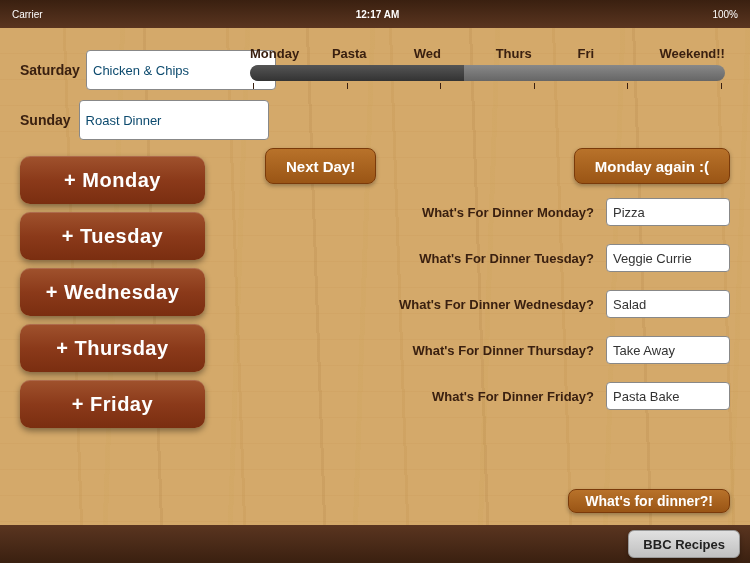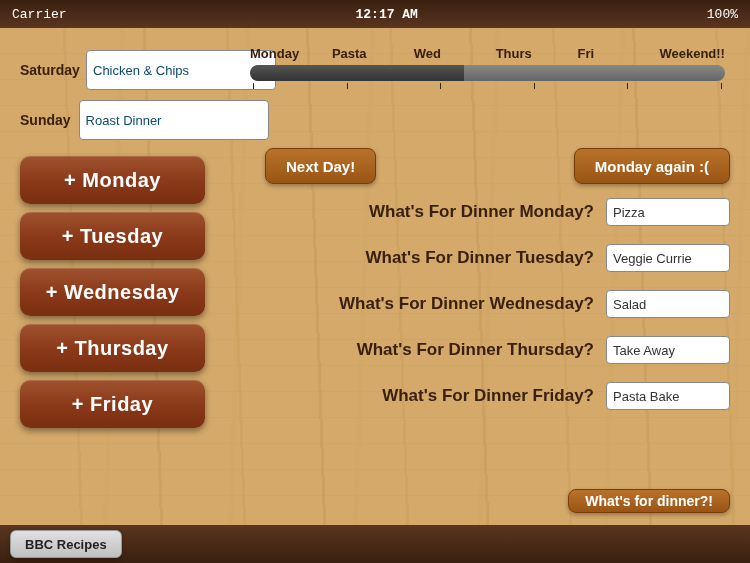--- a/index.html
+++ b/index.html
@@ -29,38 +29,37 @@
 
     
     #status-bar {
       height: 28px;
       background: linear-gradient(180deg, #3a2010 0%, #5a3520 100%);
       display: flex;
       align-items: center;
       justify-content: space-between;
       padding: 0 12px;
       color: white;
-      font-size: 13px;
-      font-family: Liberation Mono, monospace;
+      font-size: 10px;
     }
     #status-bar .carrier { font-weight: 500; }
     #status-bar .time { font-weight: 600; }
     #status-bar .battery { font-weight: 500; }
 
     
     #bottom-bar {
       position: absolute;
       bottom: 0;
       left: 0;
       right: 0;
       height: 38px;
       background: linear-gradient(180deg, #5a3520 0%, #3a2010 100%);
       display: flex;
       align-items: center;
-      justify-content: flex-start;
+      justify-content: flex-end;
       padding: 0 10px;
     }
 
     
     #main {
       position: absolute;
       top: 28px;
       left: 0;
       right: 0;
       bottom: 38px;
@@ -242,21 +241,21 @@
     }
 
     .dinner-row {
       display: flex;
       align-items: center;
       margin-bottom: 18px;
       justify-content: flex-end;
     }
 
     .dinner-question {
-      font-size: 17px;
+      font-size: 13px;
       font-weight: 600;
       color: #3a2010;
       margin-right: 12px;
     }
 
     .dinner-answer {
       width: 124px;
       height: 28px;
       border: 1.5px solid #888;
       background: white;

